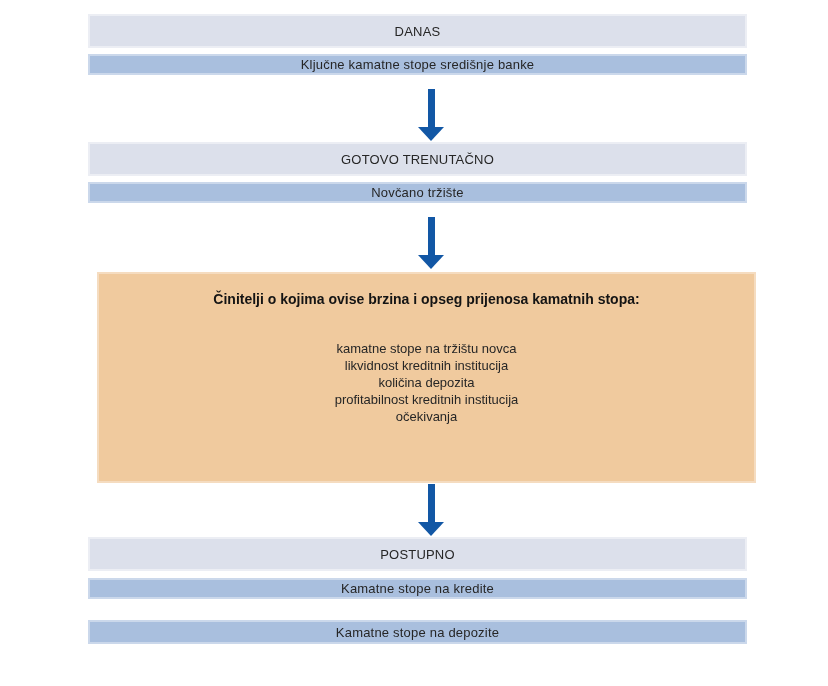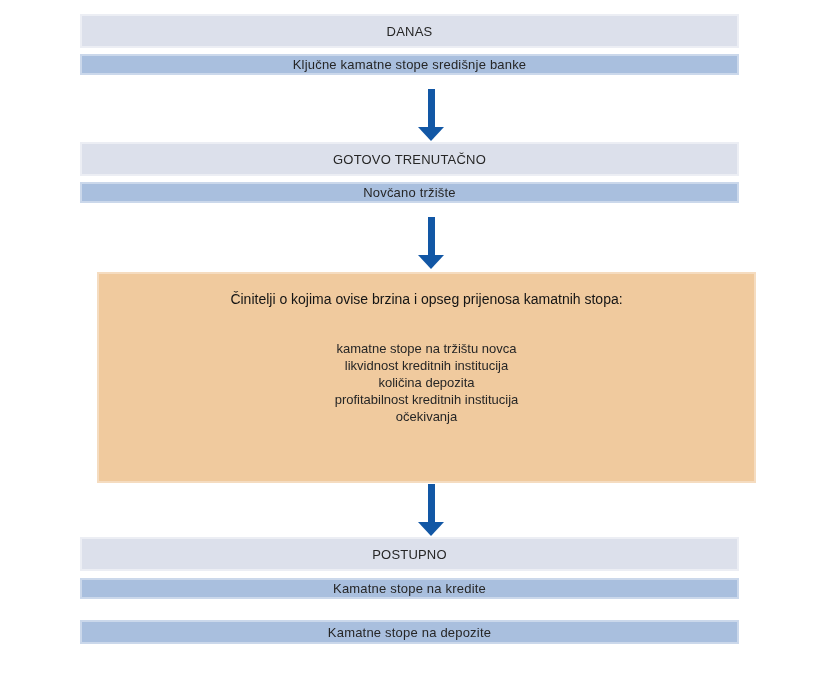--- a/index.html
+++ b/index.html
@@ -10,21 +10,21 @@
   }
   .canvas {
     position: relative;
     width: 828px;
     height: 686px;
     background: #ffffff;
     overflow: hidden;
   }
   .bar {
     position: absolute;
-    left: 80px;
+    left: 88px;
     width: 659px;
     box-sizing: border-box;
     display: flex;
     align-items: center;
     justify-content: center;
     text-align: center;
     font-size: 13px;
     color: var(--text, #262626);
     letter-spacing: 0.2px;
   }
@@ -45,21 +45,21 @@
     top: 272px;
     height: 211px;
     box-sizing: border-box;
     background: var(--factors-bg, #f0ca9e);
     border: 2px solid rgba(255,255,255,0.35);
     text-align: center;
     padding-top: 16px;
   }
   .factors-title {
     font-size: 14px;
-    font-weight: normal;
+    font-weight: bold;
     color: #141414;
     line-height: 18px;
   }
   .factors-list {
     margin-top: 32px;
     font-size: 13px;
     line-height: 17px;
     color: var(--text, #262626);
   }
   .arrow {

